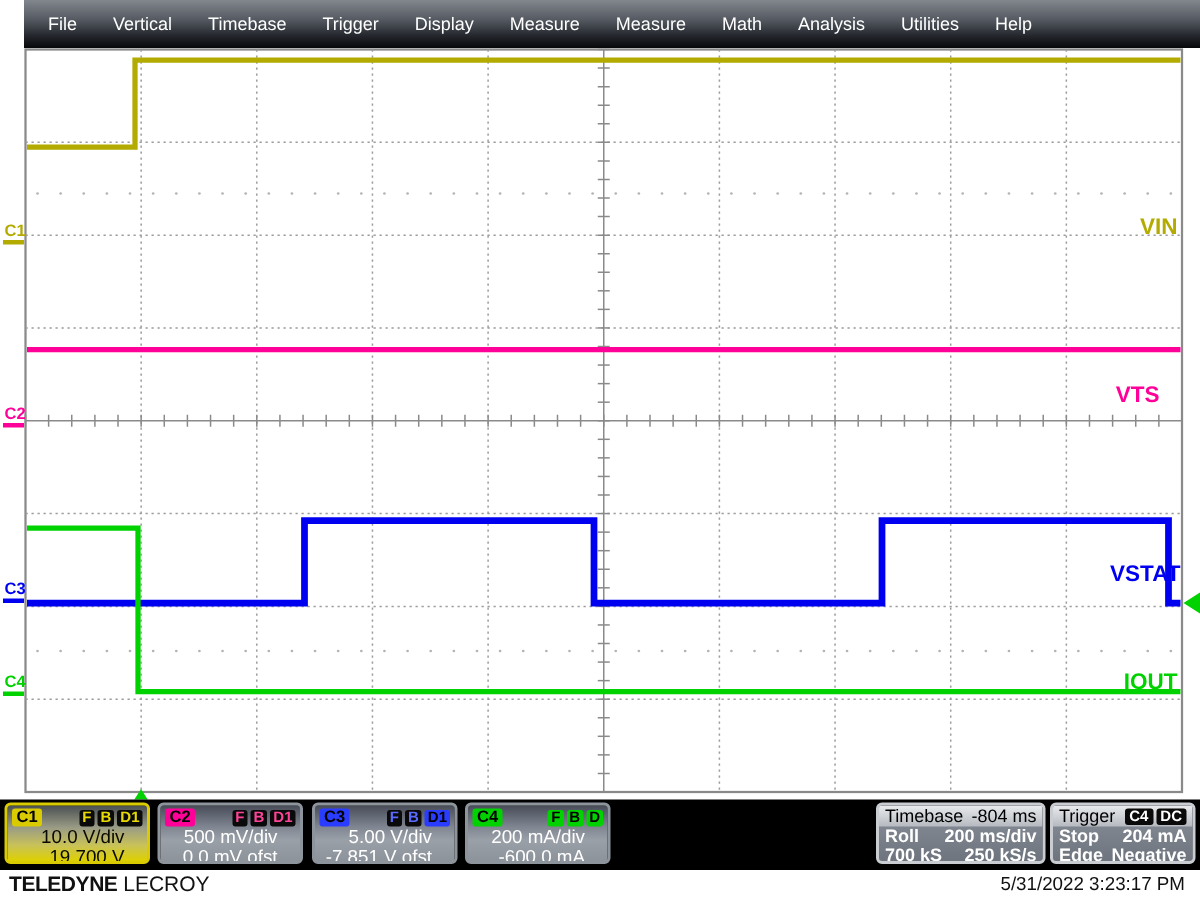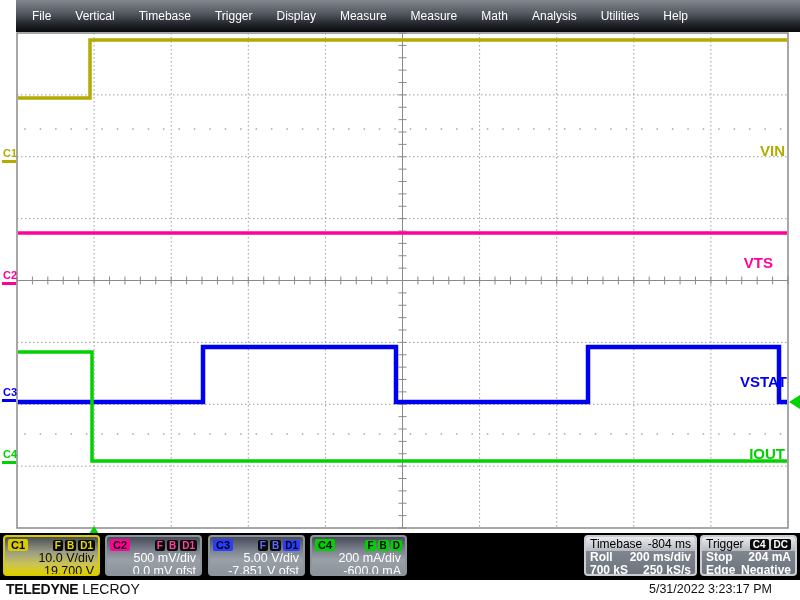--- a/index.html
+++ b/index.html
@@ -16,36 +16,36 @@
   .bottombar{position:absolute;left:0;top:533px;width:800px;height:47px;background:#000;}
   .chanbox{position:absolute;top:2px;height:41px;border-radius:4px;box-sizing:border-box;
     border:2px solid #8e949c;background:linear-gradient(180deg,#474c58 0%,#7f8590 38%,#9aa0a8 62%,#8d939b 100%);
     font-size:12.5px;overflow:hidden;}
   .chanbox.selected{border-color:#d9cb00;
     background:linear-gradient(180deg,#4a4f52 0%,#9a9c85 40%,#c9c258 72%,#ded100 100%);}
   .chan-row1{display:flex;justify-content:space-between;align-items:center;height:14px;padding:1px 3px 0 3px;}
   .chan-chip{font-weight:bold;font-size:11px;color:#000;padding:0 3px;border-radius:2px;line-height:12px;}
   .badges{display:flex;gap:2px;}
   .badge{font-weight:bold;font-size:10px;line-height:11px;padding:0 2px;border-radius:2px;background:#0a0a0a;}
-  .chan-val{text-align:right;padding-right:4px;line-height:13px;color:#fff;}
+  .chan-val{text-align:right;padding-right:15px;line-height:13px;color:#fff;}
   .chanbox.selected .chan-val{color:#0a0a00;}
   .infobox{position:absolute;top:2px;height:41px;border-radius:4px;box-sizing:border-box;
     border:2px solid #c9cdd2;background:linear-gradient(180deg,#8b919b 0%,#6d747e 100%);
     font-size:12px;overflow:hidden;}
   .info-header{display:flex;justify-content:space-between;align-items:center;height:14px;
     background:linear-gradient(180deg,#e9ebed 0%,#b6bac0 100%);color:#000;padding:0 4px;line-height:13px;}
   .info-row{display:flex;justify-content:space-between;color:#fff;line-height:13px;padding:0 4px;font-weight:bold;}
   .tchip{font-weight:bold;font-size:10px;line-height:11px;padding:0 3px;border-radius:2px;
     background:#0a0a0a;color:#fff;margin-left:2px;}
   .tchips{display:flex;}
   
   .footer{position:absolute;left:0;top:580px;width:800px;height:14px;background:#fff;}
   .logo{position:absolute;left:6px;top:1px;font-size:14px;color:#111;white-space:nowrap;}
   .logo b{font-weight:900;letter-spacing:-0.3px;}
-  .timestamp{position:absolute;right:28px;top:2px;font-size:12.5px;color:#111;}
+  .timestamp{position:absolute;right:10px;top:2px;font-size:12.5px;color:#111;}
 </style>
 </head>
 <body>
 
 <div class="stage">
 
   <div class="menubar">
       <div class="menu-item">File</div>
       <div class="menu-item">Vertical</div>
       <div class="menu-item">Timebase</div>

